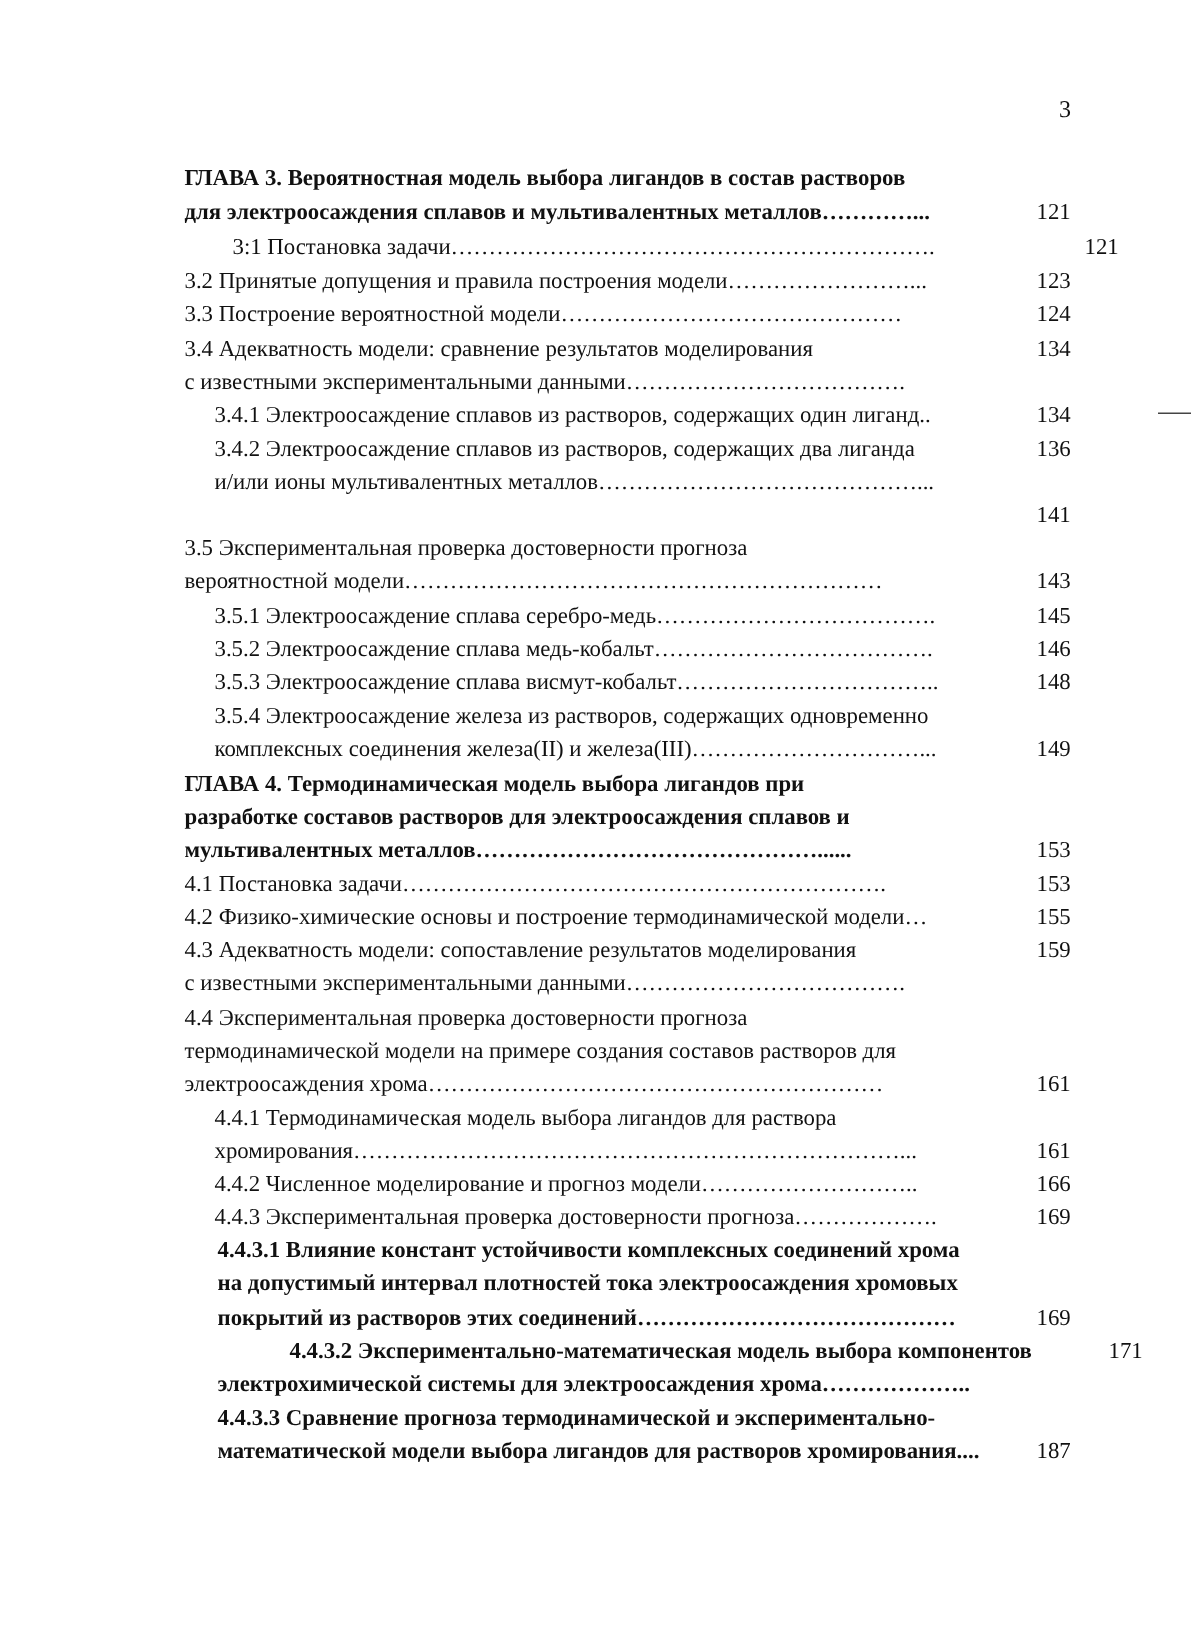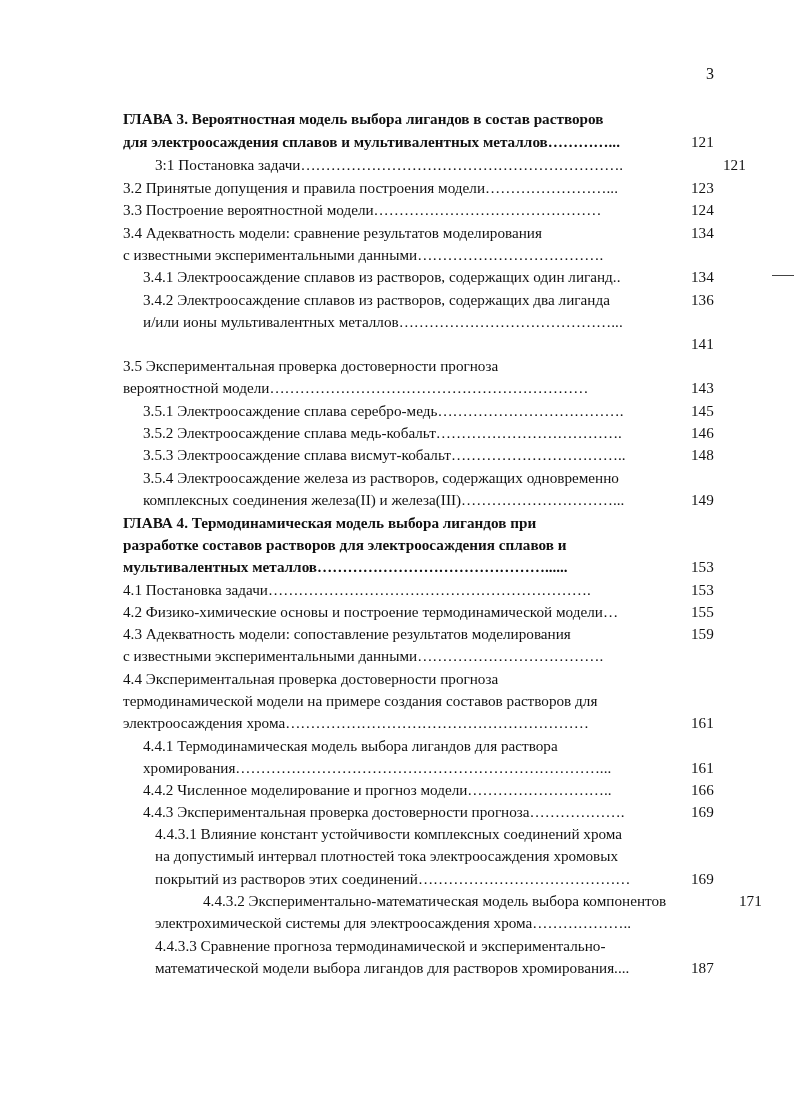--- a/index.html
+++ b/index.html
@@ -16,21 +16,21 @@
   .row {
     position: absolute; left: 0; width: 798px;
     font-size: 15.2px; line-height: 22px; height: 22px;
     white-space: nowrap;
   }
   .row .text { position: absolute; }
   .row .pg { position: absolute; left: 691px; }
   .row.bold .text { font-weight: bold; }
   .lvl0 .text { left: 123px; }
   .lvl1 .text { left: 143px; }
-  .lvl2 .text { left: 155px; }
+  .lvl2 .text { left: 145px; font-weight: bold; }
   .margin-dash {
     position: absolute; left: 772px; top: 275px;
     width: 22px; height: 1px; background: #444;
   }
 </style>
 </head>
 <body>
 
 <div class="page-number">3</div>
 <div class="margin-dash"></div>

